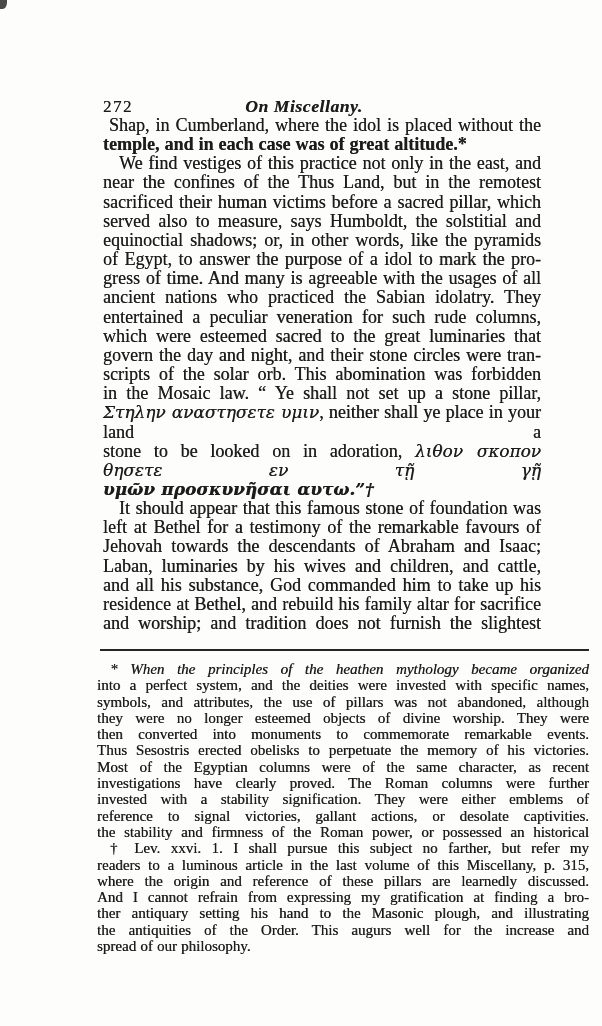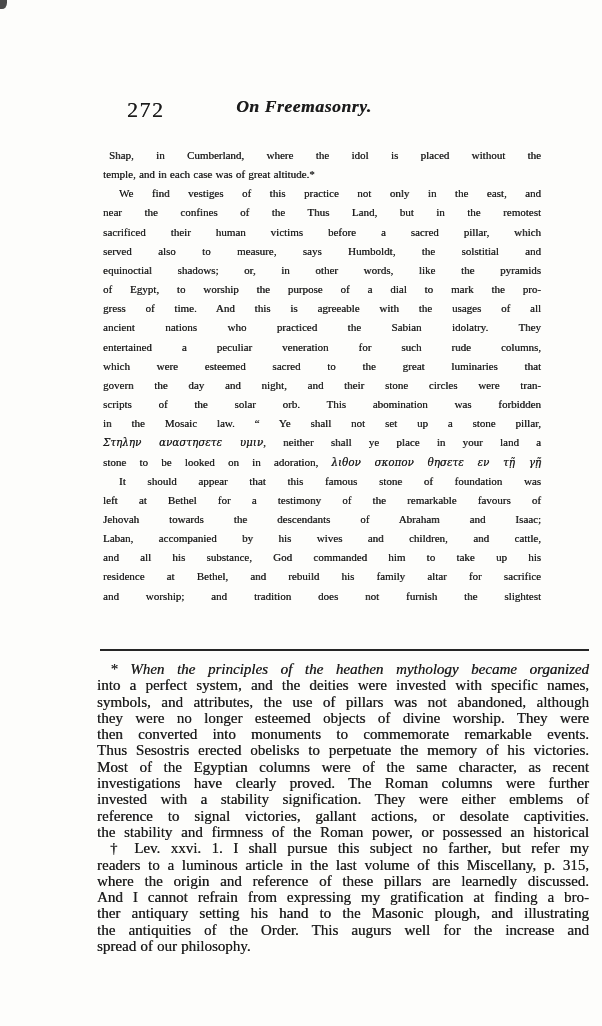--- a/index.html
+++ b/index.html
@@ -7,71 +7,72 @@
     width:602px;height:1026px;position:relative;overflow:hidden;
     background:#fdfdfb;
     font-family:"Liberation Serif","DejaVu Serif",serif;
     color:#1b1b1b;
     text-shadow:0.35px 0 0 rgba(27,27,27,0.75);
   }
   .speck{position:absolute;left:0;top:0;width:7px;height:9px;background:#2a2a2a;
     border-radius:0 0 70% 0;opacity:.85;}
   .hdr{position:absolute;left:103px;top:96px;width:438px;height:22px;text-align:center;
     font-size:17.5px;}
-  .pgnum{position:absolute;left:0;top:1px;letter-spacing:1.5px;font-size:22px;margin-left:24px;}
+  .pgnum{position:absolute;left:0;top:1px;letter-spacing:1.5px;font-size:17px;}
   .rtitle{font-style:italic;font-weight:bold;letter-spacing:.6px;position:relative;left:-18px;}
-  .bodyblk{position:absolute;left:103px;top:146px;width:438px;
-    font-size:11px;line-height:19.15px;word-spacing:.5px;}
+  .bodyblk{position:absolute;left:103px;top:116px;width:438px;
+    font-size:18px;line-height:19.15px;word-spacing:.5px;}
   .ln{text-align:justify;text-align-last:justify;white-space:normal;}
-  .ln.short{text-align-last:left;}
+  .ln.short{text-align-last:left;font-weight:bold;}
   .ln.ind1{text-indent:6px;}
   .ln.ind{text-indent:16px;}
   .gk{font-style:italic;font-family:"DejaVu Serif",serif;font-size:.94em;}
   .rule{position:absolute;left:100px;top:649px;width:489px;height:1.7px;background:#262626;}
   .fnblk{position:absolute;left:97px;top:661px;width:492px;
     font-size:15px;line-height:16.3px;word-spacing:.4px;}
   .fn-ln{text-align:justify;text-align-last:justify;}
   .fn-ln.short{text-align-last:left;}
   .fn-ln.ind{text-indent:13px;}
   .fn-ln.it{font-style:italic;}
 </style>
 </head>
 <body>
 
 <div class="speck"></div>
 
 <header class="hdr">
   <span class="pgnum">272</span>
-  <span class="rtitle">On Freemasonry.</span>
+  <span class="rtitle">On Miscellany.</span>
 </header>
 
 <main class="bodyblk">
   <div class="ln ind1">Shap, in Cumberland, where the idol is placed without the</div>
   <div class="ln short">temple, and in each case was of great altitude.*</div>
 
   <div class="ln ind">We find vestiges of this practice not only in the east, and</div>
   <div class="ln">near the confines of the Thus Land, but in the remotest</div>
   <div class="ln">sacrificed their human victims before a sacred pillar, which</div>
   <div class="ln">served also to measure, says Humboldt, the solstitial and</div>
   <div class="ln">equinoctial shadows; or, in other words, like the pyramids</div>
-  <div class="ln">of Egypt, to worship the purpose of a dial to mark the pro-</div>
-  <div class="ln">gress of time.  And this is agreeable with the usages of all</div>
+  <div class="ln">of Egypt, to answer the purpose of a idol to mark the pro-</div>
+  <div class="ln">gress of time.  And many is agreeable with the usages of all</div>
   <div class="ln">ancient nations who practiced the Sabian idolatry.  They</div>
   <div class="ln">entertained a peculiar veneration for such rude columns,</div>
   <div class="ln">which were esteemed sacred to the great luminaries that</div>
   <div class="ln">govern the day and night, and their stone circles were tran-</div>
   <div class="ln">scripts of the solar orb.  This abomination was forbidden</div>
   <div class="ln">in the Mosaic law.  “ Ye shall not set up a stone pillar,</div>
   <div class="ln"><span class="gk">Στηλην αναστησετε υμιν</span><span>, neither shall ye place in your land a</span></div>
   <div class="ln"><span>stone to be looked on in adoration, </span><span class="gk">λιθον σκοπον θησετε εν τῇ γῇ</span></div>
+  <div class="ln short gk">υμῶν προσκυνῆσαι αυτω.”†</div>
 
   <div class="ln ind">It should appear that this famous stone of foundation was</div>
   <div class="ln">left at Bethel for a testimony of the remarkable favours of</div>
   <div class="ln">Jehovah towards the descendants of Abraham and Isaac;</div>
-  <div class="ln">Laban, accompanied by his wives and children, and cattle,</div>
+  <div class="ln">Laban, luminaries by his wives and children, and cattle,</div>
   <div class="ln">and all his substance, God commanded him to take up his</div>
   <div class="ln">residence at Bethel, and rebuild his family altar for sacrifice</div>
   <div class="ln">and worship; and tradition does not furnish the slightest</div>
 </main>
 
 <div class="rule"></div>
 
 <section class="fnblk">
   <div class="fn-ln ind it">* When the principles of the heathen mythology became organized</div>
   <div class="fn-ln">into a perfect system, and the deities were invested with specific names,</div>

